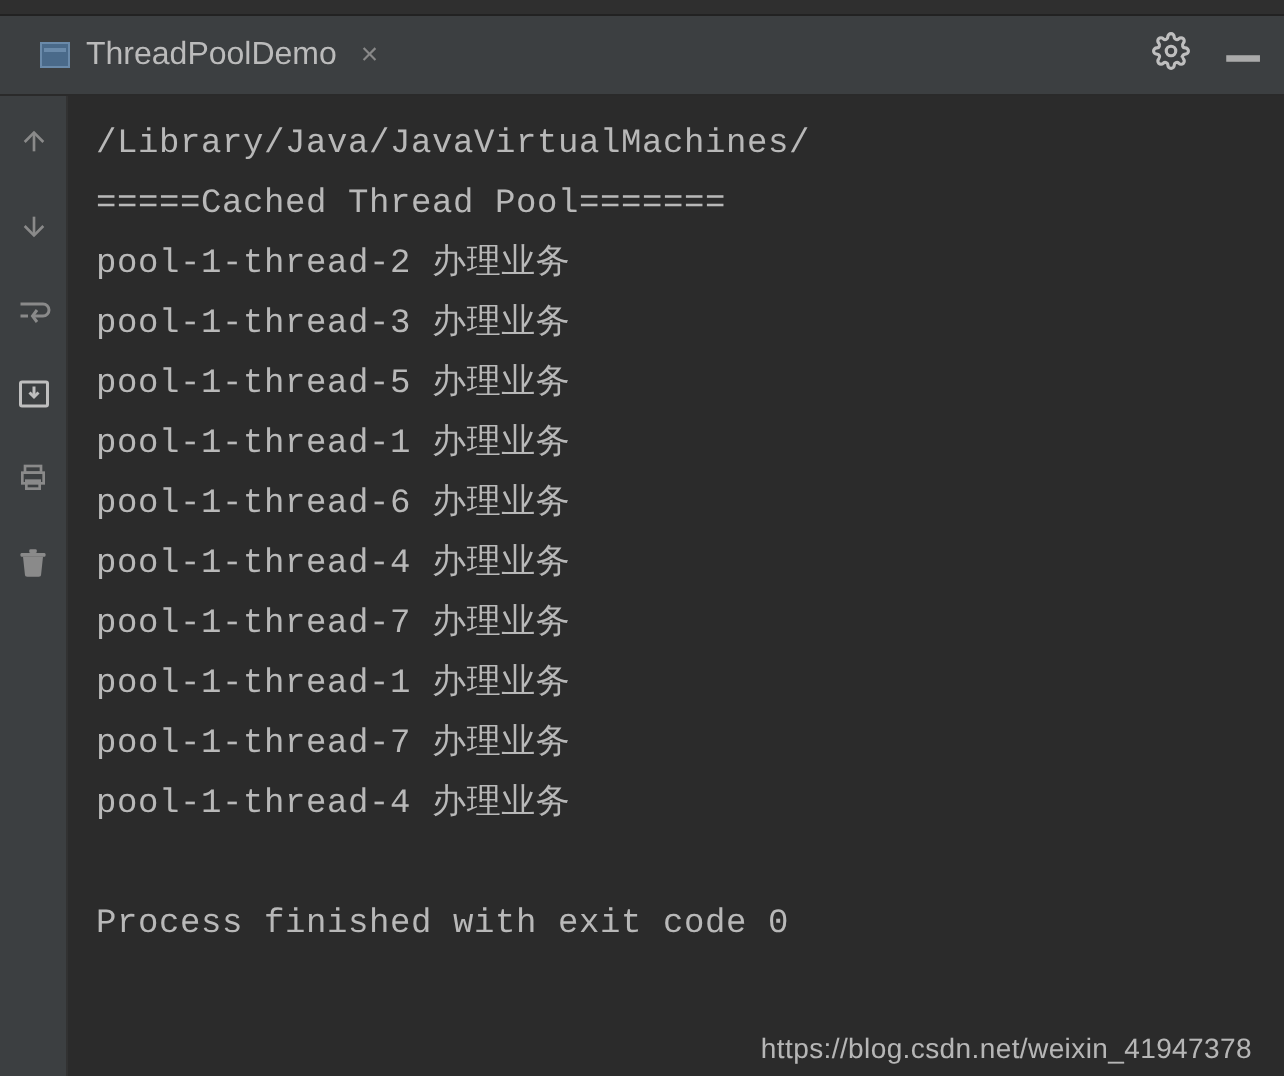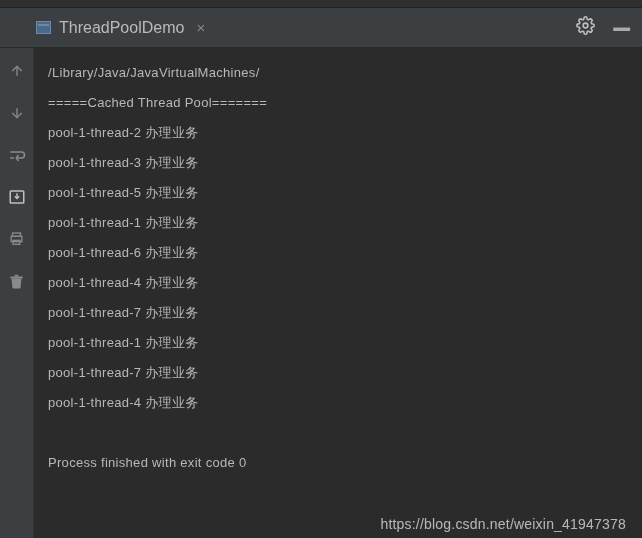--- a/index.html
+++ b/index.html
@@ -21,21 +21,21 @@
   .top-cut {
     height: 8px;
     background: #2f2f2f;
     border-bottom: 1px solid #222;
   }
   .tab-row {
     display: flex;
     align-items: center;
     height: 40px;
     background: #3c3f41;
-    padding: 0 10px 0 26px;
+    padding: 0 10px 0 10px;
     border-bottom: 1px solid #2a2a2a;
     position: relative;
   }
   .tab {
     display: flex;
     align-items: center;
     gap: 8px;
     padding: 6px 10px;
     color: #bbb;
     font-family: "Segoe UI", Arial, sans-serif;
@@ -98,27 +98,27 @@
     justify-content: center;
     color: #8a8a8a;
     cursor: pointer;
   }
   .gutter .g-icon svg { display: block; }
 
   .console {
     flex: 1;
     background: #2b2b2b;
     padding: 10px 10px 10px 14px;
-    font-size: 13px;
+    font-size: 17px;
     line-height: 30px;
     color: #b8b8b8;
     white-space: pre;
     overflow: hidden;
     letter-spacing: 0.3px;
-    font-family: Liberation Sans, sans-serif;
+    font-family: Liberation Mono, monospace;
   }
   .watermark {
     position: absolute;
     right: 16px;
     bottom: 6px;
     font-family: Arial, sans-serif;
     font-size: 14px;
     color: rgba(230,230,230,0.75);
     letter-spacing: 0.2px;
   }

